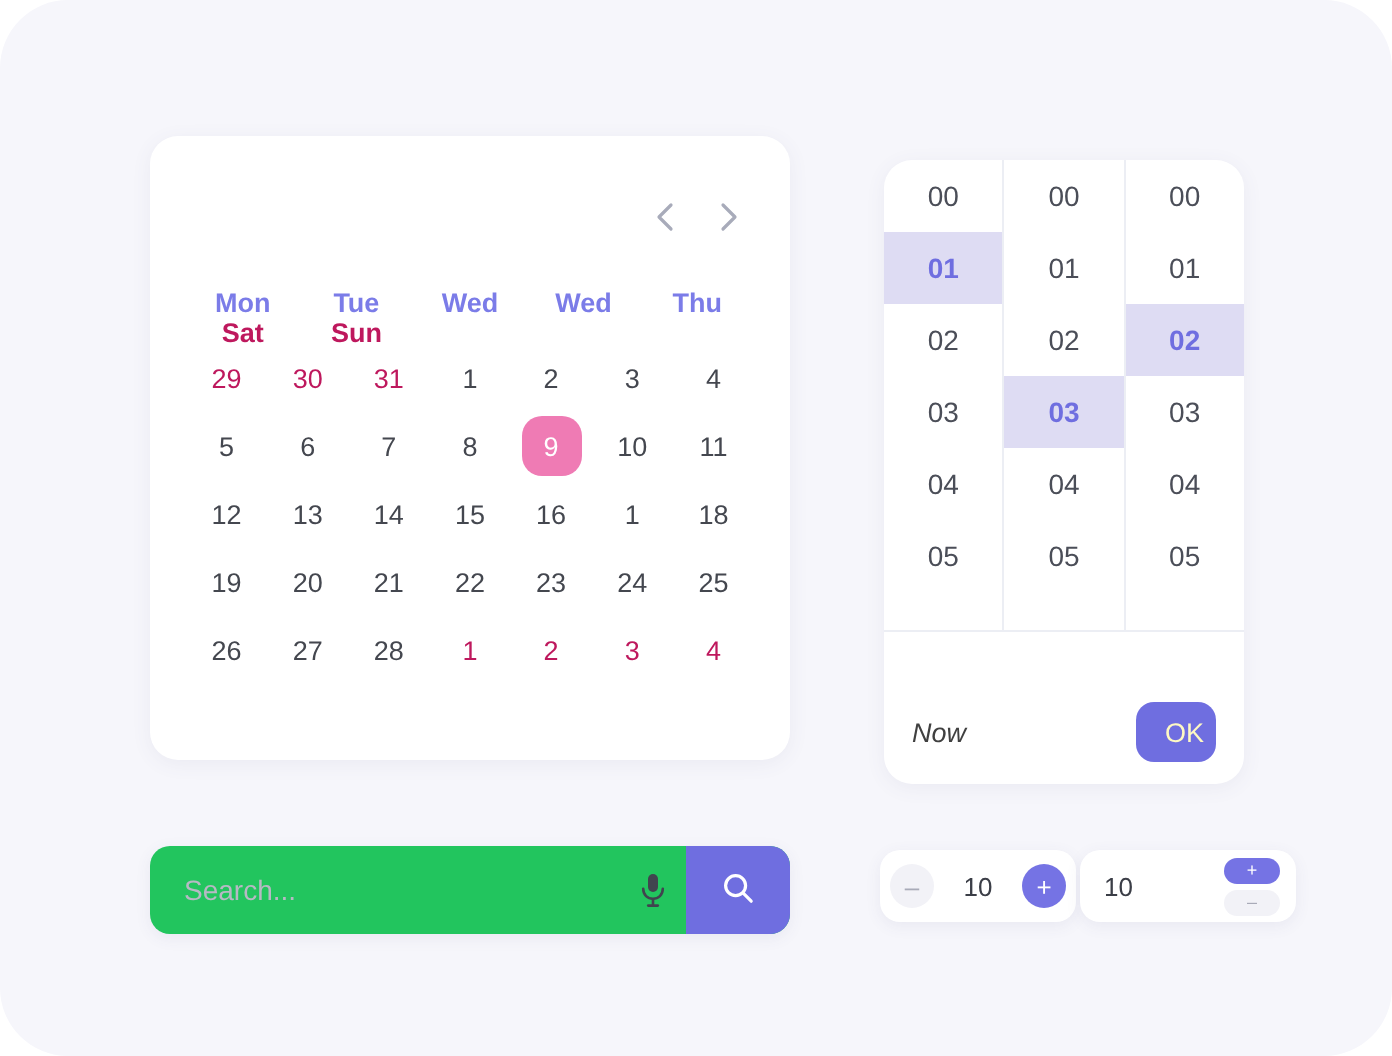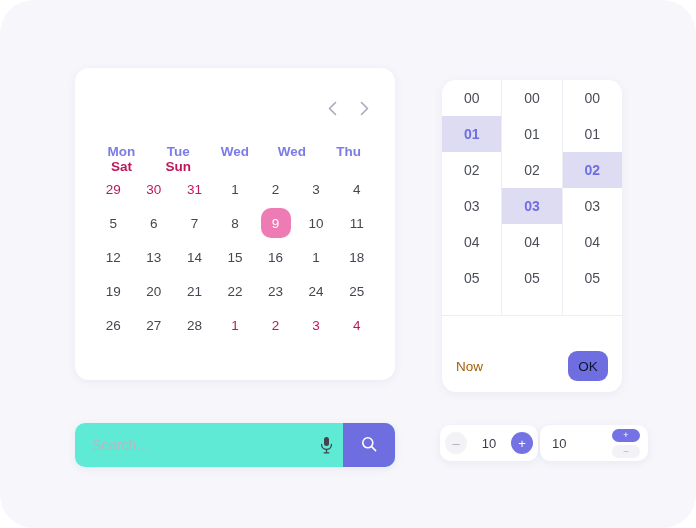--- a/index.html
+++ b/index.html
@@ -149,44 +149,46 @@
   }
   .time-footer {
     height: 52px;
     flex: 0 0 52px;
     display: flex;
     align-items: center;
     padding: 0 14px;
   }
   .now-link {
     font-size: 13.5px;
-    color: #a16207;
-    cursor: pointer;
+    color: #404040;
+    cursor: pointer;
+    font-style: italic;
   }
   .ok-btn {
     margin-left: auto;
     background: #6f6ee0;
-    color: #0f172a;
+    color: #fef9c3;
     font-size: 13.5px;
     border: none;
     border-radius: 9px;
     width: 40px;
     height: 30px;
     cursor: pointer;
     font-family: "Liberation Sans", sans-serif;
+    text-align: right;
   }
 
   
   .search-wrap {
     position: absolute;
     left: 75px;
     top: 423px;
     width: 320px;
     height: 44px;
-    background: #5eead4;
+    background: #22c55e;
     border-radius: 10px;
     box-shadow: 0 2px 8px rgba(80, 80, 130, 0.08);
     display: flex;
     align-items: center;
     overflow: hidden;
   }
   .search-input {
     flex: 1 1 auto;
     border: none;
     outline: none;

